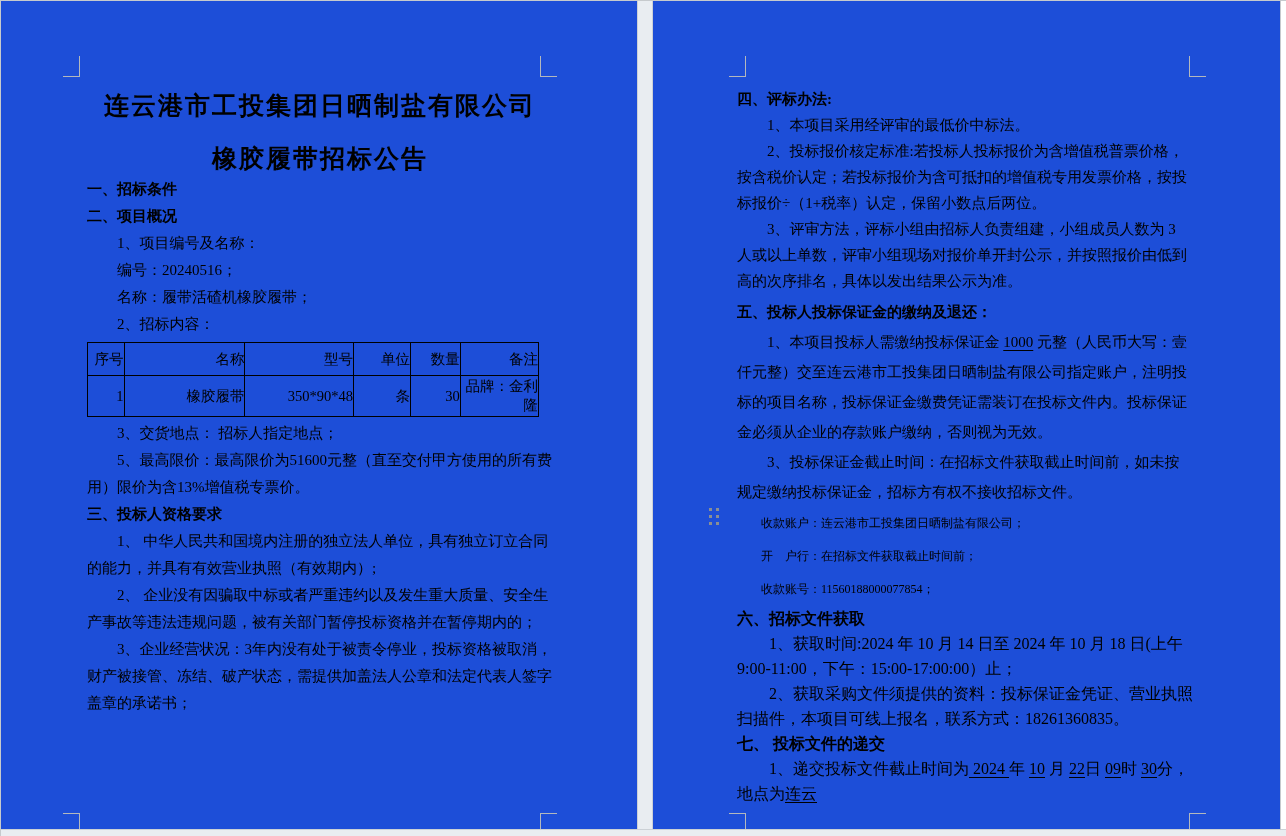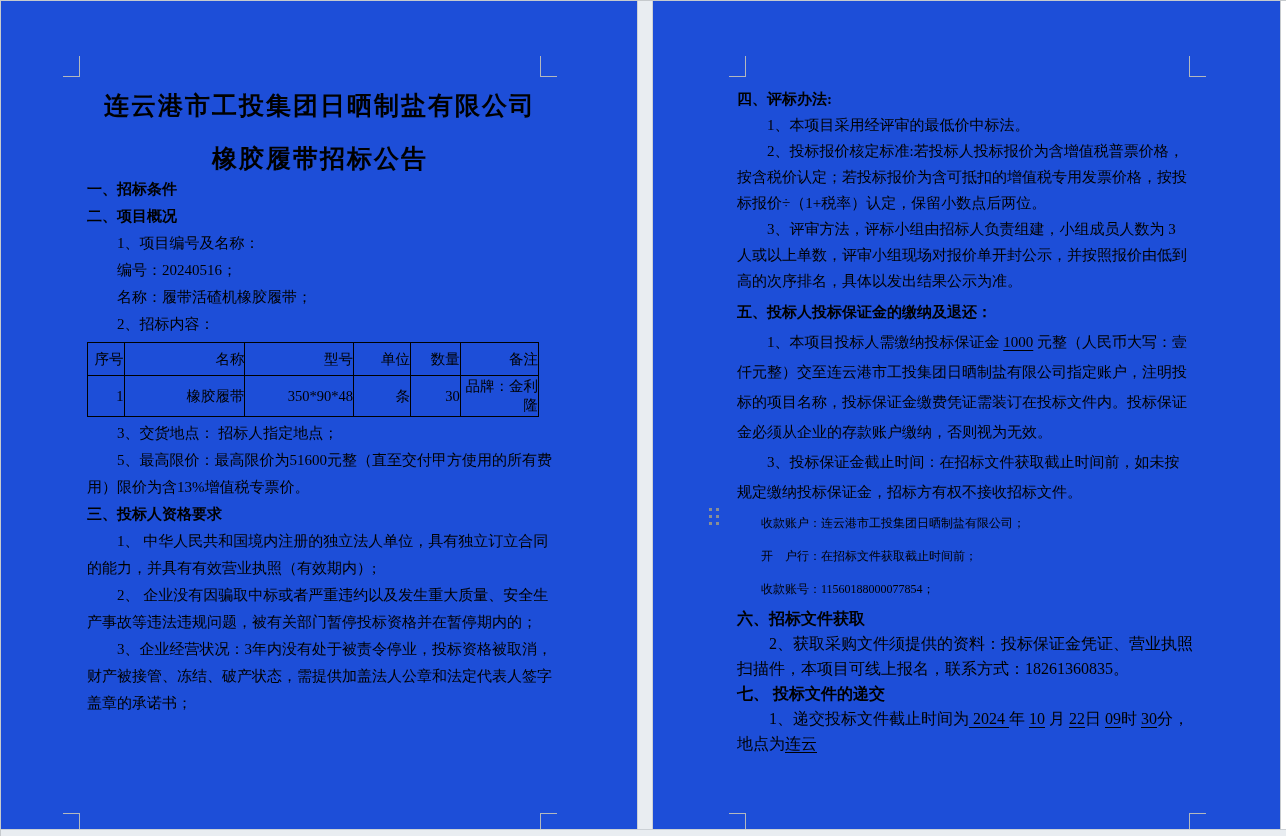--- a/index.html
+++ b/index.html
@@ -141,20 +141,21 @@
     <div class="s4 ind">3、评审方法，评标小组由招标人负责组建，小组成员人数为 3 人或以上单数，评审小组现场对报价单开封公示，并按照报价由低到高的次序排名，具体以发出结果公示为准。</div>
 
     <div class="h5 h">五、投标人投标保证金的缴纳及退还：</div>
     <div class="s5 ind"><span>1、本项目投标人需缴纳投标保证金 </span><span class="u">1000</span><span> 元整（人民币大写：壹仟元整）交至连云港市工投集团日晒制盐有限公司指定账户，注明投标的项目名称，投标保证金缴费凭证需装订在投标文件内。投标保证金必须从企业的存款账户缴纳，否则视为无效。</span></div>
     <div class="s5 ind">3、投标保证金截止时间：在招标文件获取截止时间前，如未按规定缴纳投标保证金，招标方有权不接收招标文件。</div>
     <div class="acct ind">收款账户：连云港市工投集团日晒制盐有限公司；</div>
     <div class="acct ind">开　户行：在招标文件获取截止时间前；</div>
     <div class="acct ind">收款账号：11560188000077854；</div>
 
     <div class="s6 h">六、招标文件获取</div>
+    <div class="s6 ind">1、获取时间:2024 年 10 月 14 日至 2024 年 10 月 18 日(上午 9:00-11:00，下午：15:00-17:00:00）止；</div>
     <div class="s6 ind">2、获取采购文件须提供的资料：投标保证金凭证、营业执照扫描件，本项目可线上报名，联系方式：18261360835。</div>
 
     <div class="s6 h">七、 投标文件的递交</div>
     <div class="s6 ind"><span>1、递交投标文件截止时间为</span><span class="u"> 2024 </span><span>年 </span><span class="u">10</span><span> 月 </span><span class="u">22</span><span>日 </span><span class="u">09</span><span>时 </span><span class="u">30</span><span>分，地点为</span><span class="u">连云</span></div>
   </div>
 </div>
 
 <div class="page-gap"></div>
 <div class="bottom-strip"></div>
 <div class="hairline-top"></div>

